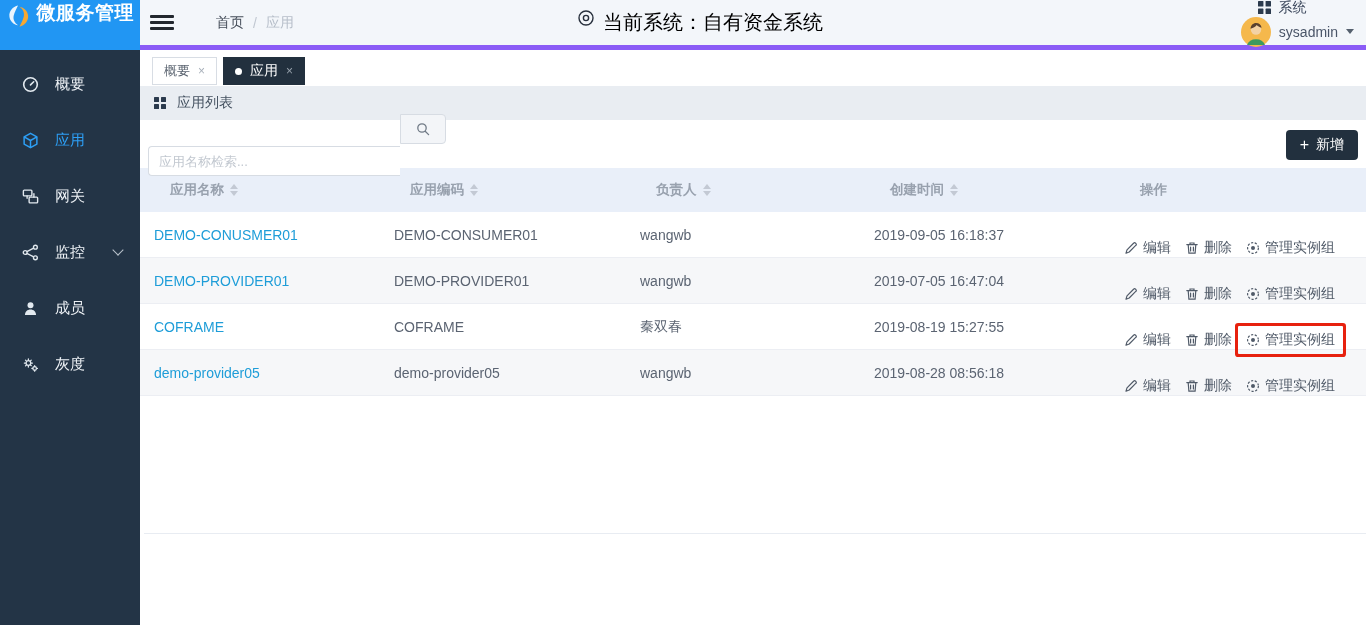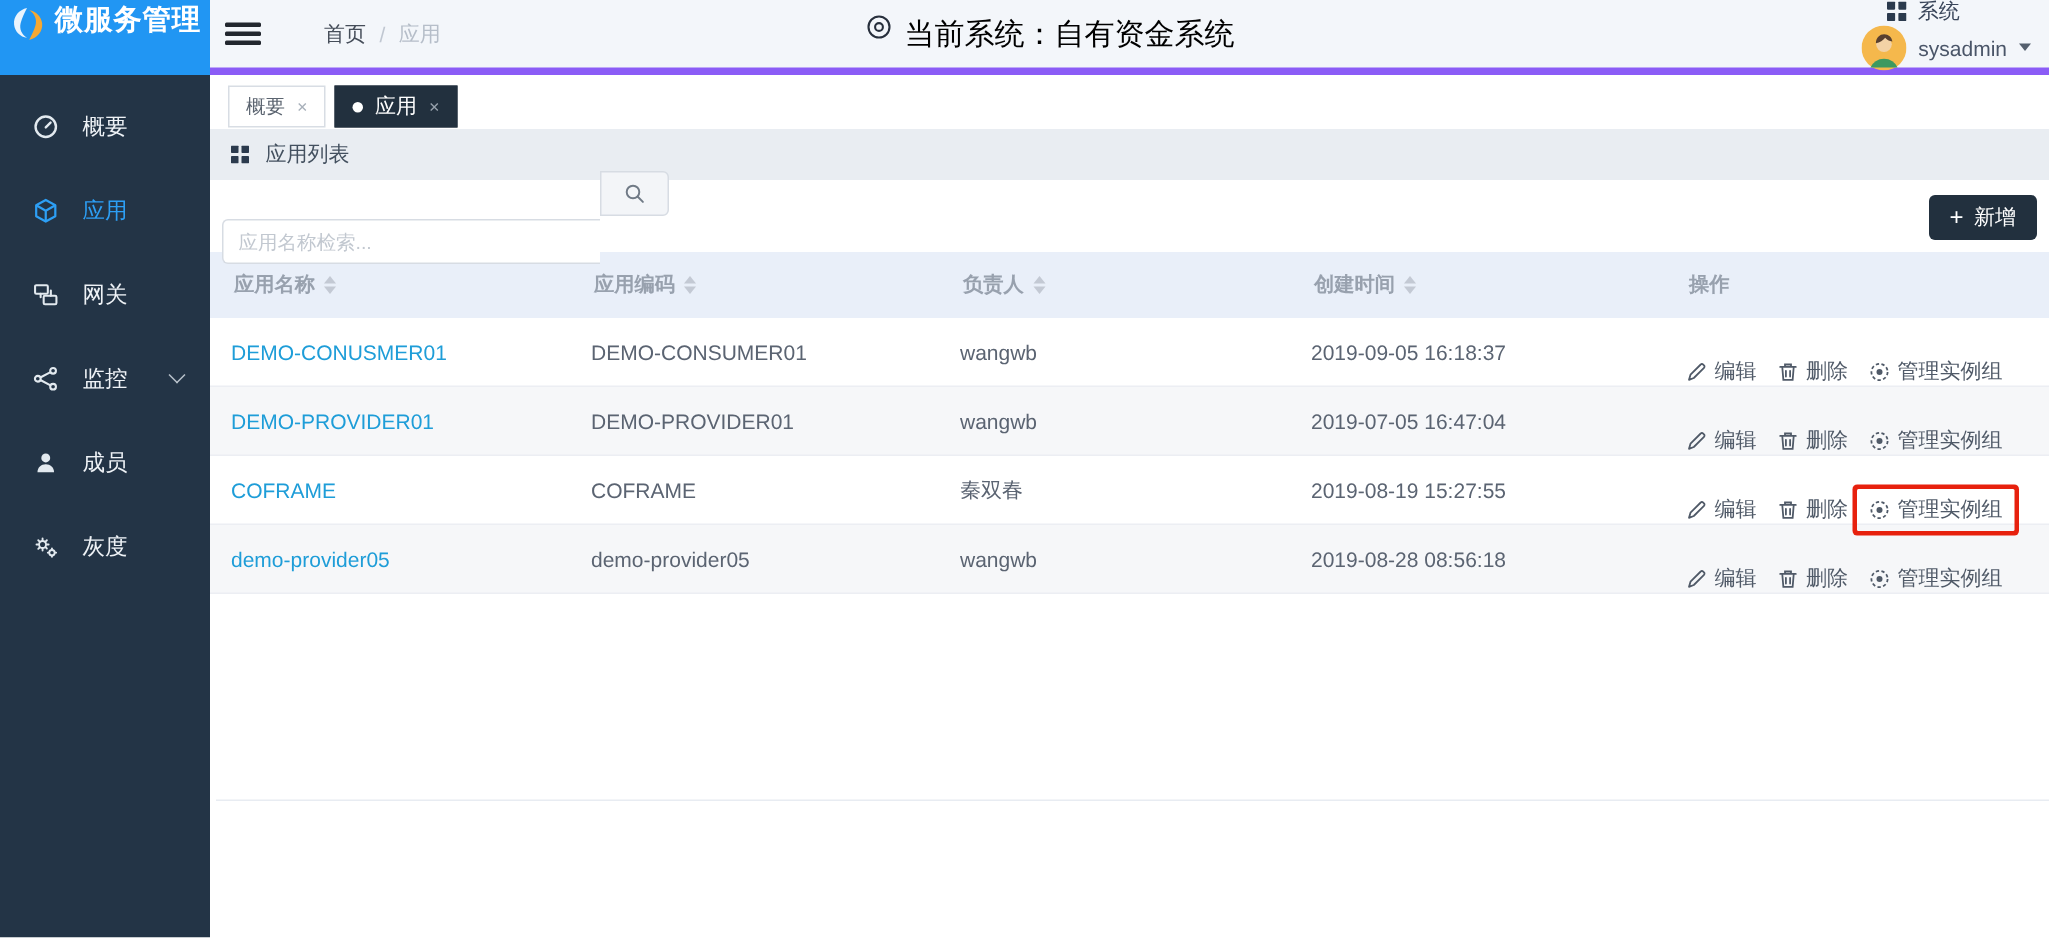--- a/index.html
+++ b/index.html
@@ -51,21 +51,21 @@
 
   .toolbar { display:flex; align-items:center; margin:10px 8px 8px 8px; height:30px; }
   .search-group { display:flex; }
   .search-input { width:252px; height:30px; border:1px solid #d7dce3; border-right:none; border-radius:4px 0 0 4px; padding:0 10px; font-size:13px; color:#55606c; outline:none; font-family:inherit;margin-top:32px; }
   .search-input::placeholder { color:#c2c8d0; }
   .search-btn { width:46px; height:30px; border:1px solid #d7dce3; border-radius:0 4px 4px 0; background:#f3f5f8; display:flex; align-items:center; justify-content:center; cursor:pointer; }
   .add-btn { margin-left:auto; height:30px; padding:0 14px; background:#22303e; color:#fff; border:none; border-radius:4px; font-size:14px; display:flex; align-items:center; gap:7px; cursor:pointer; font-family:inherit; }
   .plus-icon::before { content:"+"; font-size:16px; line-height:1; }
 
   table { width:100%; border-collapse:collapse; table-layout:fixed; font-size:14px; }
-  thead th { background:#e9eff9; height:44px; text-align:left; padding-left:16px; color:#98a1ae; font-weight:bold; font-size:13.5px; }
+  thead th { background:#e9eff9; height:44px; text-align:left; padding-left:30px; color:#98a1ae; font-weight:bold; font-size:13.5px; }
   .th-inner { display:inline-flex; align-items:center; gap:6px; }
   .sort { display:inline-flex; flex-direction:column; gap:2px; cursor:pointer; }
   .sort i { width:0; height:0; border:4px solid transparent; display:block; }
   .sort .up { border-bottom:5px solid #c3c9d4; }
   .sort .down { border-top:5px solid #c3c9d4; }
   tbody td { height:42px; padding-left:14px; color:#5b6472; border-bottom:1px solid #eceef3; }
   tbody tr:nth-child(even) { background:#f6f7f9; }
   .app-link { color:#1e9dd8; text-decoration:none; cursor:pointer; }
   .actions { display:flex; gap:14px; align-items:center;margin-top:27px; }
   .action { display:inline-flex; align-items:center; gap:5px; color:#505a68; cursor:pointer; white-space:nowrap; }

